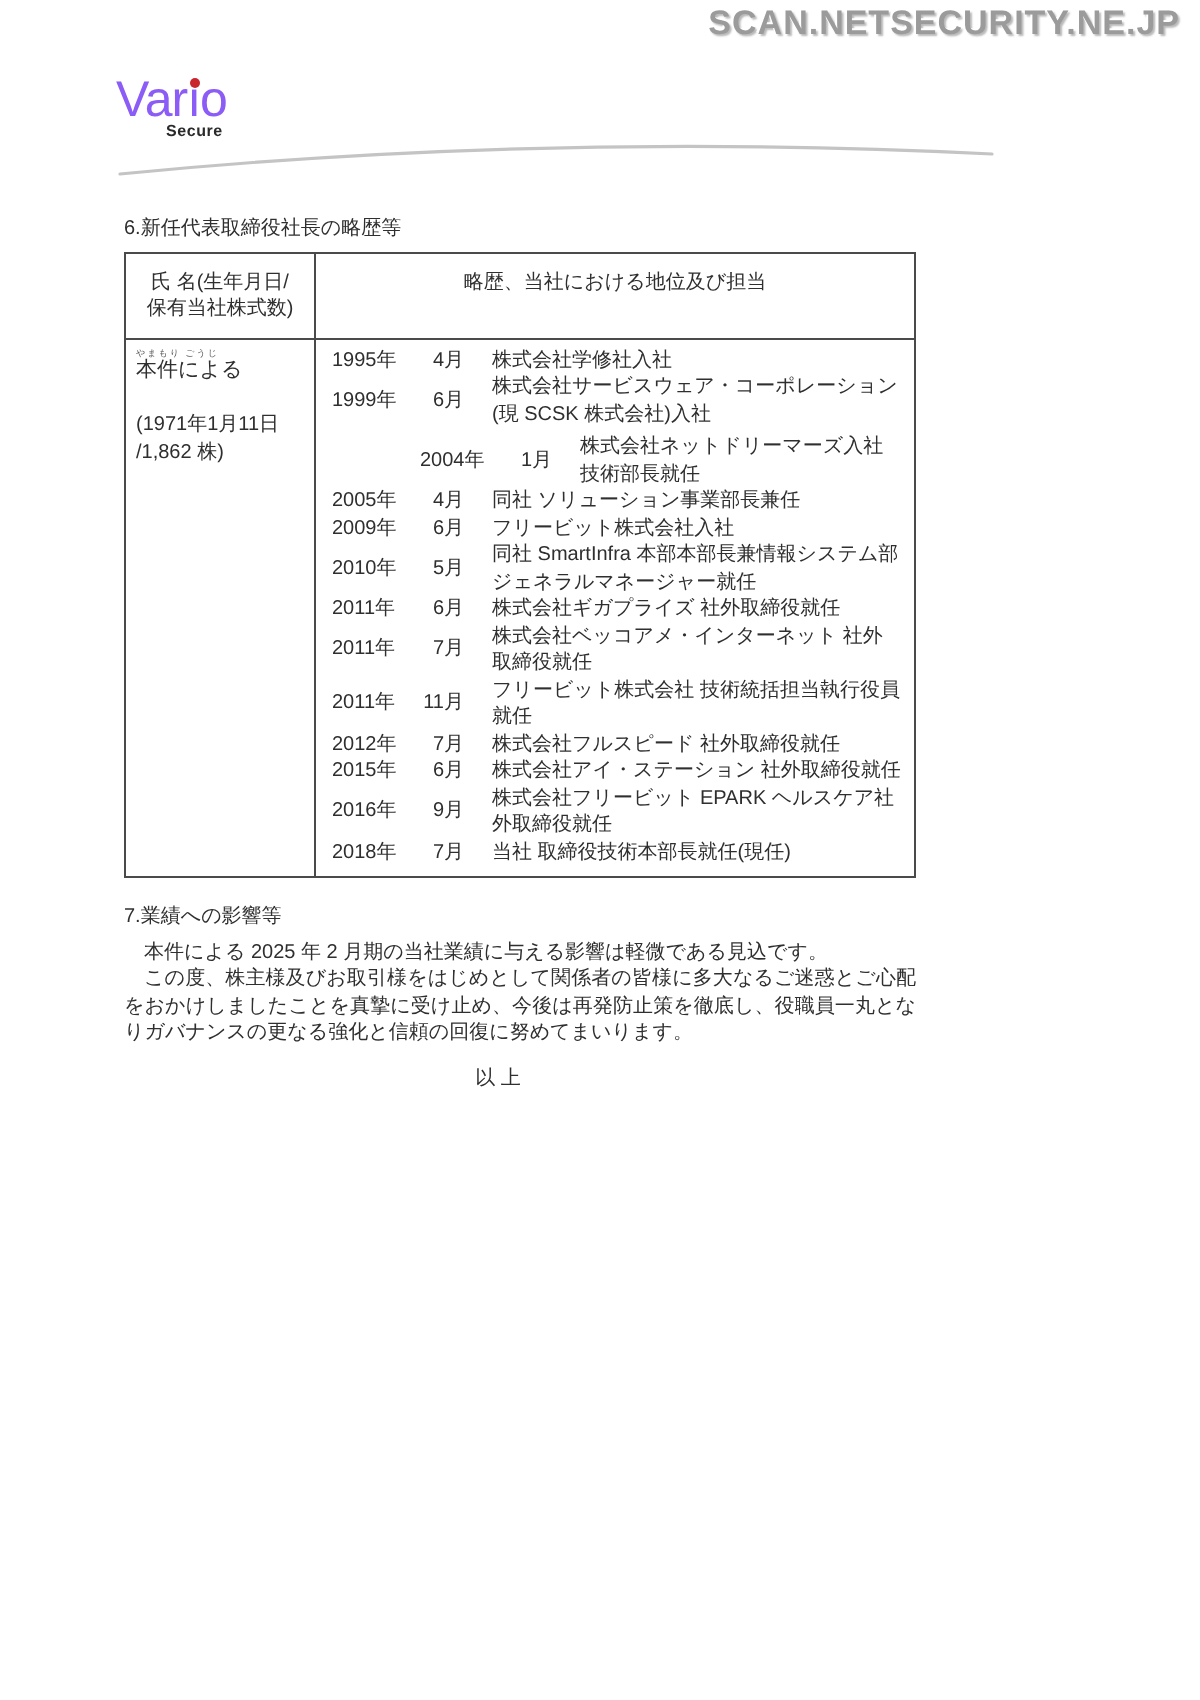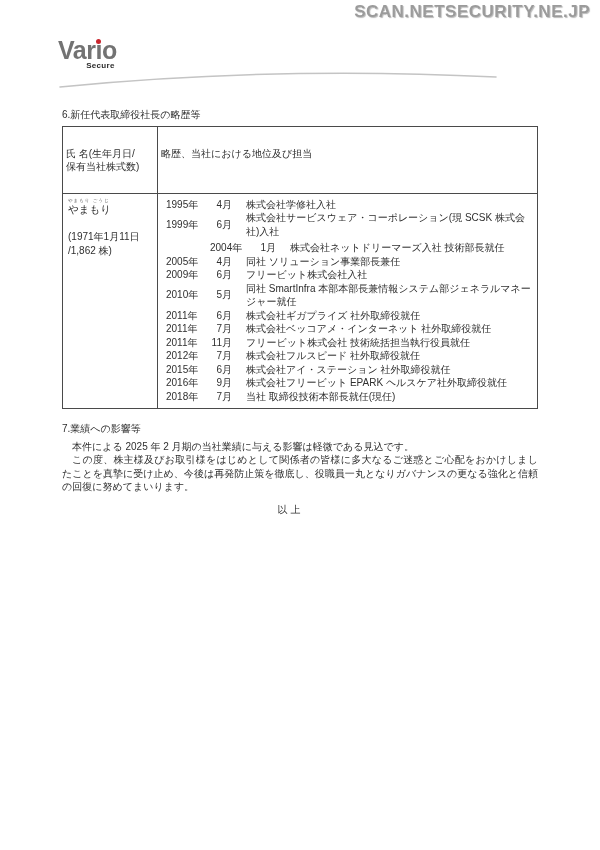--- a/index.html
+++ b/index.html
@@ -10,33 +10,33 @@
   }
   
   .watermark{
     position:absolute;top:2px;right:10px;
     font-size:17px;font-weight:700;letter-spacing:.5px;
     color:#9b9b9b;
     text-shadow:-1px -1px 0 rgba(255,255,255,.95), 1px 1px 1px rgba(0,0,0,.28);
   }
   
   .logo{position:absolute;left:58px;top:38px;line-height:1;}
-  .logo-brand{font-size:25px;font-weight:700;color:#737373;letter-spacing:-.5px;position:relative;display:inline-block;}
+  .logo-brand{font-size:25px;font-weight:400;color:#8b5cf6;letter-spacing:-.5px;position:relative;display:inline-block;}
   .logo-i{position:relative;display:inline-block;}
   .logo-dot{position:absolute;left:1px;top:1px;width:5px;height:5px;border-radius:50%;background:#c9252d;}
   .logo-sub{font-size:8px;font-weight:700;color:#2a2a2a;text-align:right;margin-top:-1px;padding-right:2px;letter-spacing:.3px;}
   .swoosh{position:absolute;left:58px;top:64px;width:440px;height:26px;}
   
-  .content{position:absolute;left:62px;top:108px;width:476px;font-size:10px;line-height:13.5px;color:#2f2f2f;}
+  .content{position:absolute;left:62px;top:108px;width:396px;font-size:10px;line-height:13.5px;color:#2f2f2f;}
   .sec-heading{margin:0 0 4px 0;font-size:10px;font-weight:400;}
   
   table.bio{border-collapse:collapse;width:100%;border:1.5px solid #4a4a4a;table-layout:fixed;}
   table.bio th,table.bio td{border:1px solid #4a4a4a;vertical-align:top;font-weight:400;}
   col.name-col{width:95px;}
-  th.hd{text-align:left;padding:20px 3px;font-size:10px;line-height:13px;}
+  th.hd{text-align:center;padding:8px 3px;font-size:10px;line-height:13px;}
   td.name-cell{padding:4px 5px;font-size:10px;}
   .furigana{font-size:4.5px;color:#555;letter-spacing:1px;line-height:5px;}
   .person-name{font-size:10.5px;margin-bottom:14px;}
   .birth{font-size:10px;line-height:13.5px;}
   td.hist-cell{padding:4px 6px 5px 8px;}
   .hist-row{display:flex;align-items:center;}
   .hist-row:nth-child(3){margin-top:3px;margin-left:44px;}
   .hist-date{flex:0 0 72px;display:flex;}
   .hist-year{flex:0 0 38px;}
   .hist-month{flex:0 0 28px;text-align:right;}
@@ -75,21 +75,21 @@
           <div>氏 名(生年月日/</div>
           <div>保有当社株式数)</div>
         </th>
         <th class="hd">略歴、当社における地位及び担当</th>
       </tr>
     </thead>
     <tbody>
       <tr>
         <td class="name-cell">
           <div class="furigana">やまもり ごうじ</div>
-          <div class="person-name">やまもり</div>
+          <div class="person-name">本件による</div>
           <div class="birth">(1971年1月11日</div>
           <div class="birth">/1,862 株)</div>
         </td>
         <td class="hist-cell">
           <div>
 
           <div class="hist-row">
               <span class="hist-date">
                 <span class="hist-year">1995年</span>
                 <span class="hist-month">4月</span>

